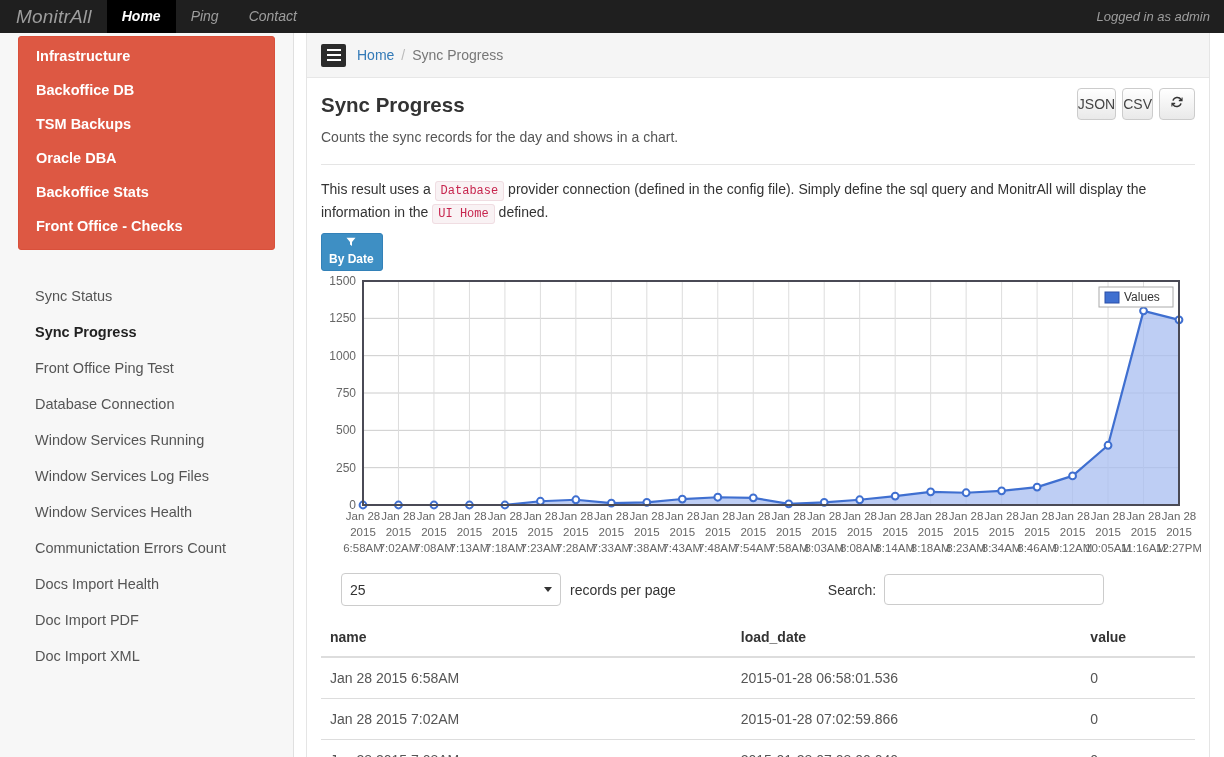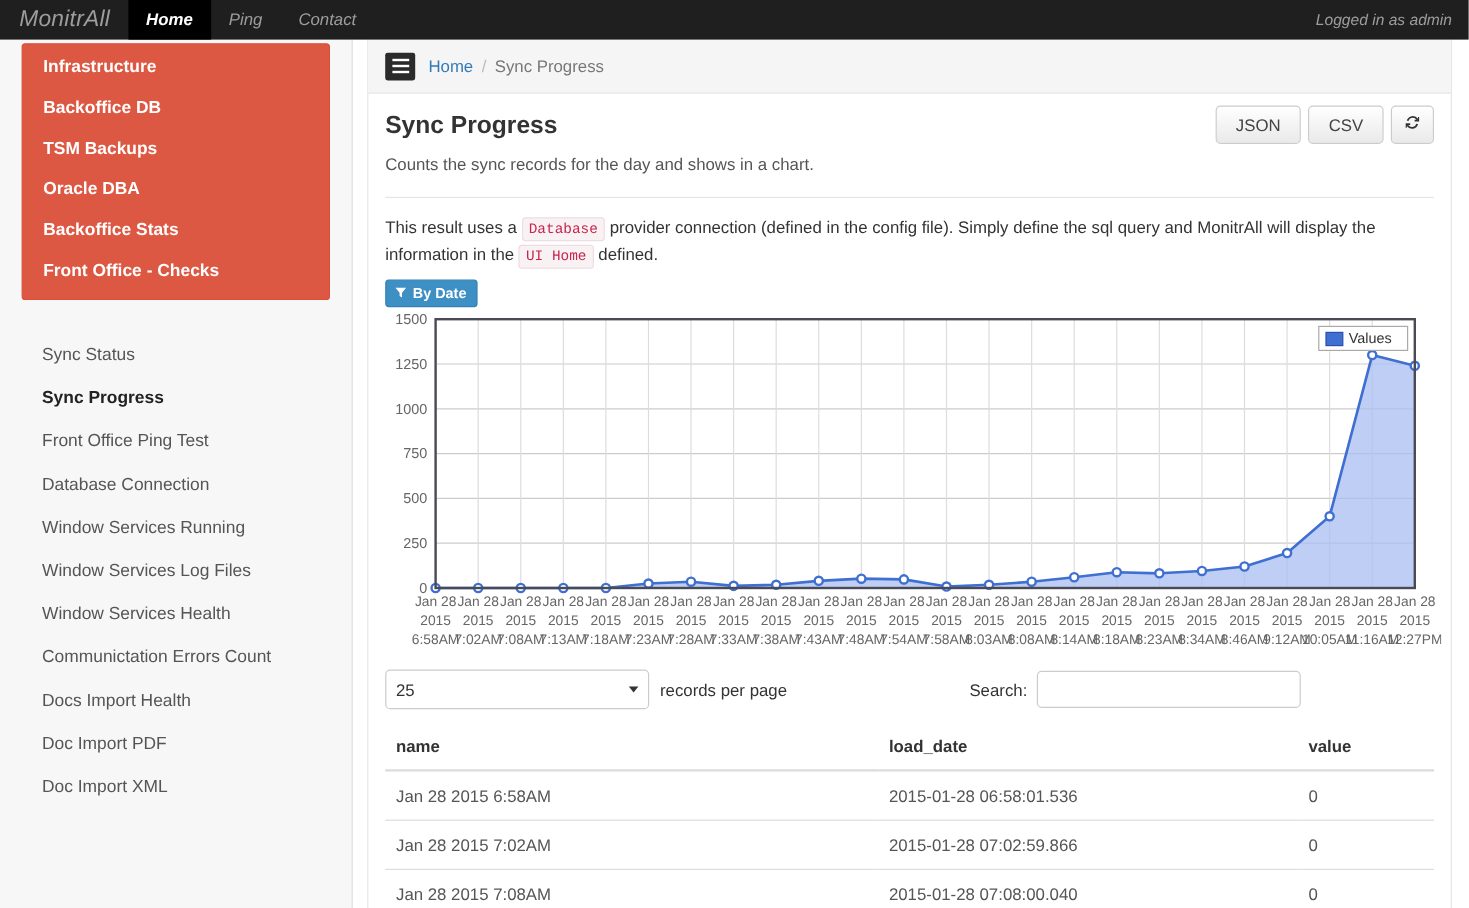--- a/index.html
+++ b/index.html
@@ -137,21 +137,21 @@
     position: absolute;
     right: 14px; top: 10px;
     display: flex; gap: 6px;
   }
   .btn {
     background: linear-gradient(#ffffff, #e9e9e9);
     border: 1px solid #ccc;
     border-radius: 4px;
     font-size: 14px;
     color: #444;
-    padding: 6px 16px;
+    padding: 6px 0;
     cursor: pointer;
     line-height: 18px;
   }
   .btn.icon-btn { padding: 6px 10px; }
   #desc {
     padding: 9px 14px 0 14px;
     font-size: 14px;
     color: #555;
     line-height: 20px;
   }
@@ -181,20 +181,21 @@
     align-items: center;
     gap: 5px;
     background: #3e8fc4;
     border: 1px solid #3381b8;
     border-radius: 3px;
     color: #fff;
     font-size: 12px;
     font-weight: bold;
     padding: 3px 8px 4px 7px;
     cursor: pointer;
+    flex-direction: column;
   }
 
   
   #chart-wrap {
     padding: 4px 14px 0 14px;
     position: relative;
   }
   #chart-svg { display: block; }
 
   
@@ -209,20 +210,21 @@
     border: 1px solid #ccc;
     border-radius: 4px;
     background: #fff;
     font-size: 14px;
     color: #333;
     padding: 0 8px;
     display: flex;
     align-items: center;
     justify-content: space-between;
     cursor: pointer;
+    margin-left: 20px;
   }
   #page-size .caret {
     width: 0; height: 0;
     border-left: 4px solid transparent;
     border-right: 4px solid transparent;
     border-top: 5px solid #333;
   }
   #records-label { font-size: 14px; color: #333; margin-left: 9px; }
   #search-box { margin-left: 152px; display: flex; align-items: center; }
   #search-label { font-size: 14px; color: #333; margin-right: 8px; }

